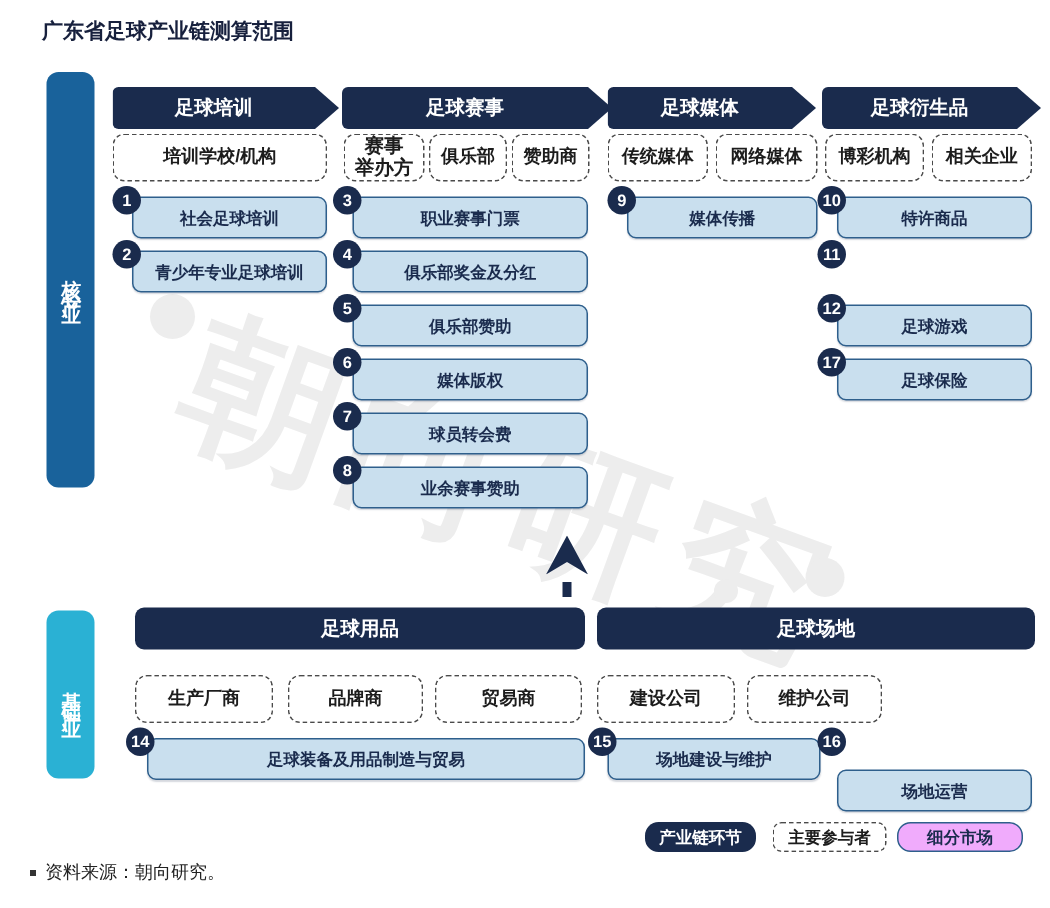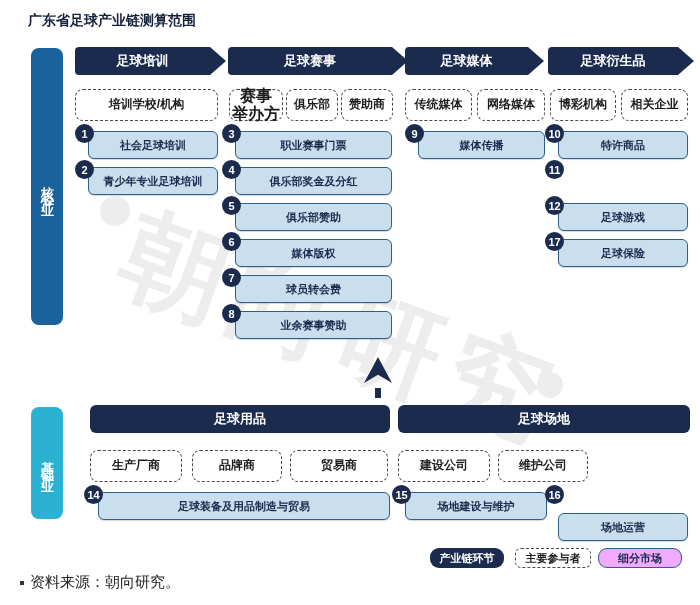--- a/index.html
+++ b/index.html
@@ -14,49 +14,49 @@
   .title{left:28px;top:12px;font-size:14px;font-weight:700;color:#17203d;z-index:2;}
   
   .band{width:32px;border-radius:8px;color:#fff;display:flex;align-items:center;justify-content:center;z-index:2;}
   .band span{writing-mode:vertical-rl;text-orientation:upright;letter-spacing:6px;font-weight:700;font-size:13px;}
   .band-core{background:#19629b;}
   .band-base{background:#2ab1d4;}
   
   .arrow-hdr{height:28px;background:#1a2b4d;color:#fff;font-weight:700;font-size:13px;
              display:flex;align-items:center;justify-content:center;padding-right:16px;
              border-radius:4px;z-index:2;
-             clip-path:polygon(0 0,calc(100% - 16px) 0,100% 50%,calc(100% - 16px) 100%,0 100%);}
+             clip-path:polygon(0 0,calc(100% - 16px) 0,100% 50%,calc(100% - 16px) 100%,0 100%);margin-top:11px;}
   .bar-hdr{height:28px;background:#1a2b4d;color:#fff;font-weight:700;font-size:13px;
            display:flex;align-items:center;justify-content:center;border-radius:6px;z-index:2;}
   
   .pbox{height:32px;background:#fff;border:1.4px dashed #4a4a4a;border-radius:8px;
         display:flex;align-items:center;justify-content:center;font-size:12px;font-weight:600;
         color:#1c1c1c;text-align:center;line-height:1.15;z-index:2;}
-  .pbox.small{font-size:16px;white-space:pre-line;}
+  .pbox.small{font-size:13px;white-space:pre-line;}
   
   .seg{height:28px;background:#c9dfee;border:1.5px solid #2e5f8c;border-radius:6px;
        display:flex;align-items:center;justify-content:center;font-size:11px;font-weight:700;
        color:#1a2b4d;z-index:2;box-shadow:0 1px 1px rgba(20,40,70,.18);}
   .badge{width:19px;height:19px;border-radius:50%;background:#1a2b4d;color:#fff;font-size:11px;
          font-weight:700;display:flex;align-items:center;justify-content:center;z-index:3;}
   
   .up-head{width:28px;height:26px;background:#1a2b4d;z-index:2;
            clip-path:polygon(50% 0,100% 100%,50% 68%,0 100%);}
   .up-dash{width:6px;height:10px;background:#1a2b4d;z-index:2;}
   
   .lg-chain{height:20px;background:#1a2b4d;color:#fff;border-radius:9px;display:flex;align-items:center;
             justify-content:center;font-size:11px;font-weight:700;z-index:2;}
   .lg-part{height:20px;background:#fff;border:1.2px dashed #4a4a4a;border-radius:6px;display:flex;
            align-items:center;justify-content:center;font-size:11px;font-weight:600;color:#1c1c1c;z-index:2;}
   .lg-seg{height:20px;background:#f0abfc;border:1.5px solid #2e5f8c;border-radius:9px;display:flex;
           align-items:center;justify-content:center;font-size:11px;font-weight:700;color:#1a2b4d;z-index:2;}
   
   .source{left:20px;top:573px;display:flex;align-items:center;gap:6px;z-index:2;}
   .source .sq{width:4px;height:4px;background:#333;}
-  .source .txt{font-size:15px;color:#222;}
+  .source .txt{font-size:12px;color:#222;}
 </style>
 </head>
 <body>
 
 <div id="canvas">
 
   <div id="wm">朝向研究</div>
   <div class="wm-dot" style="left:100px;top:196px;width:30px;height:30px;"></div>
   <div class="wm-dot" style="left:537px;top:372px;width:26px;height:26px;"></div>
   <div class="wm-dot" style="left:476px;top:386px;width:16px;height:16px;"></div>

